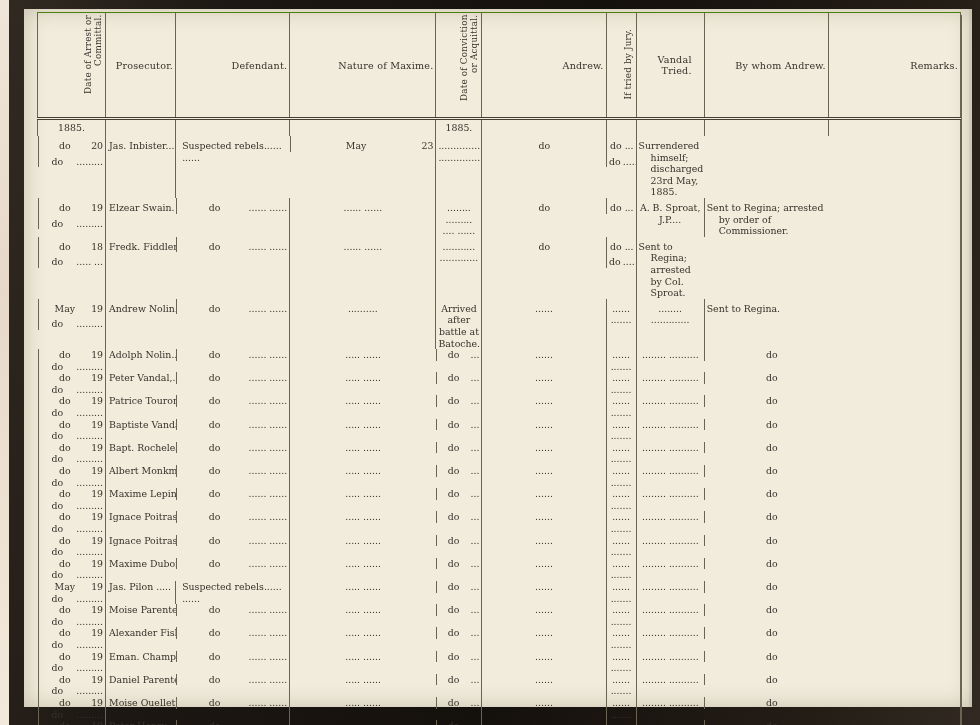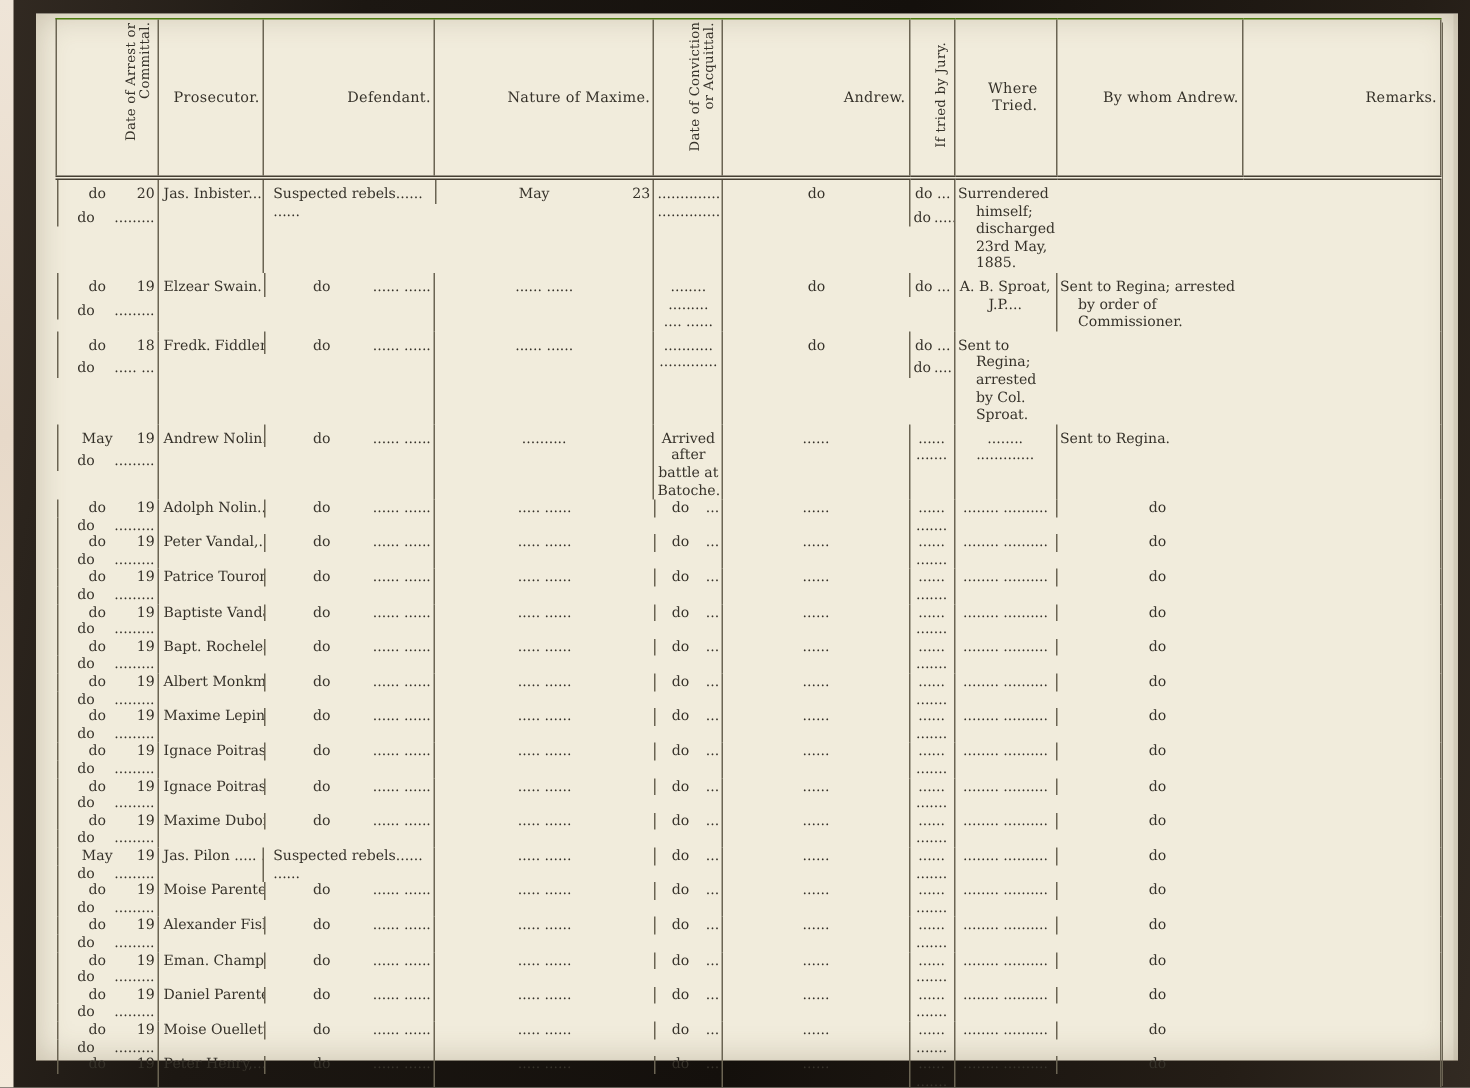--- a/index.html
+++ b/index.html
@@ -82,26 +82,38 @@
       </colgroup>
       <thead>
         <tr id="head-row">
             <th class="vert"><span class="lbl">Date of Arrest or Committal.</span></th>
             <th><span class="lbl">Prosecutor.</span></th>
             <th><span class="lbl">Defendant.</span></th>
             <th><span class="lbl">Nature of Maxime.</span></th>
             <th class="vert"><span class="lbl">Date of Conviction or Acquittal.</span></th>
             <th><span class="lbl">Andrew.</span></th>
             <th class="vert"><span class="lbl">If tried by Jury.</span></th>
-            <th class="narrowpad"><span class="lbl">Where Tried.</span></th>
+            <th class="narrowpad"><span class="lbl">Vandal Tried.</span></th>
             <th><span class="lbl">By whom Andrew.</span></th>
             <th><span class="lbl">Remarks.</span></th>
           </tr>
       </thead>
       <tbody id="body-rows">
+          <tr class="year">
+            <td class="c0">1885.</td>
+            <td class="c1"></td>
+            <td class="c2"></td>
+            <td class="c3"></td>
+            <td class="c4">1885.</td>
+            <td class="c5"></td>
+            <td class="c6"></td>
+            <td class="c7"></td>
+            <td class="c8"></td>
+            <td class="c9"></td>
+          </tr>
           <tr class="sp">
             <td class="c0 split">
               <span class="cl">do</span>
               <span class="cr">20</span>
             </td>
             <td class="c1 split">
               <span class="cl">do</span>
               <span class="cr">.........</span>
             </td>
             <td class="c2">Jas. Inbister.........</td>

